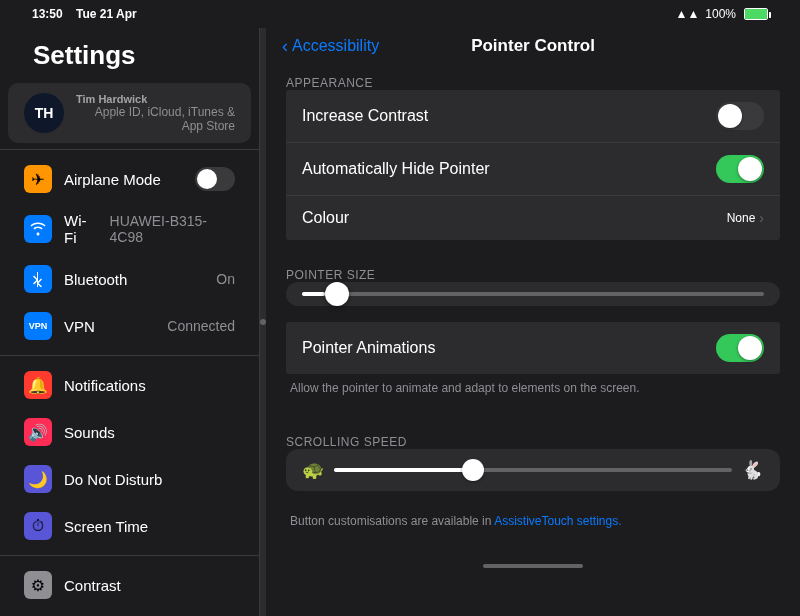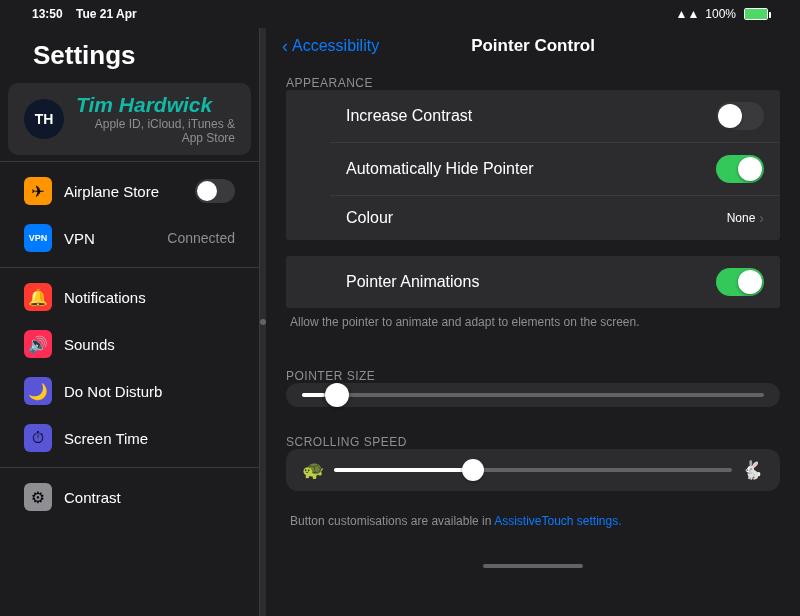--- a/index.html
+++ b/index.html
@@ -82,21 +82,21 @@
     .avatar {
       width: 40px; height: 40px;
       border-radius: 50%;
       background: #0f172a;
       display: flex; align-items: center; justify-content: center;
       color: #fff;
       font-size: 14px;
       font-weight: 600;
       flex-shrink: 0;
     }
-    .profile-info .name { color: #14b8a6; font-size: 21px; font-weight: 600; font-style: italic; }
+    .profile-info .name { color: #a3a3a3; font-size: 11px; font-weight: 600; }
     .profile-info .sub { color: #8e8e93; font-size: 12px; text-align: right; }
 
     .sidebar-divider { height: 1px; background: #3a3a3c; margin: 6px 0; }
 
     .sidebar-item {
       display: flex;
       align-items: center;
       padding: 9px 16px;
       gap: 12px;
       cursor: pointer;
@@ -186,21 +186,20 @@
       font-size: 12px;
       font-weight: 500;
       letter-spacing: 0.5px;
       text-transform: uppercase;
       padding: 12px 0 0 0;
     }
     .settings-group {
       background: #2c2c2e;
       border-radius: 3px;
       overflow: hidden;
-      padding-left: 44px;
     }
     .settings-row {
       display: flex;
       align-items: center;
       padding: 12px 16px;
       min-height: 44px;
       border-bottom: 1px solid #3a3a3c;
     }
     .settings-row:last-child { border-bottom: none; }
     .settings-row-label {
@@ -349,27 +348,45 @@
       <div class="profile-info">
         <div class="name">Tim Hardwick</div>
         <div class="sub">Apple ID, iCloud, iTunes &amp; App Store</div>
       </div>
     </div>
 
     <div class="sidebar-divider"></div>
 
     <div class="sidebar-item">
       <div class="sidebar-item-icon" style="background:#ff9500;">✈</div>
-      <span class="sidebar-item-label">Airplane Store</span>
+      <span class="sidebar-item-label">Airplane Mode</span>
       <div class="sidebar-toggle">
         <div class="knob"></div>
       </div>
     </div>
 
-
+    <div class="sidebar-item">
+      <div class="sidebar-item-icon" style="background:#007aff;">
+        <svg width="16" height="14" viewBox="0 0 16 14" fill="white">
+          <path d="M8 10.5c.83 0 1.5.67 1.5 1.5S8.83 13.5 8 13.5 6.5 12.83 6.5 12 7.17 10.5 8 10.5zm-3.5-3c.9-.9 2.14-1.46 3.5-1.46s2.6.56 3.5 1.46l1.06-1.06C11.38 5.26 9.77 4.54 8 4.54s-3.38.72-4.56 1.9L4.5 7.5zm-3-3C3 2.97 5.38 2 8 2s5 .97 6.5 2.5l1.06-1.06C13.88 1.76 11.07.5 8 .5S2.12 1.76.44 3.44L1.5 4.5z"></path>
+        </svg>
+      </div>
+      <span class="sidebar-item-label">Wi-Fi</span>
+      <span class="sidebar-item-value">HUAWEI-B315-4C98</span>
+    </div>
+
+    <div class="sidebar-item">
+      <div class="sidebar-item-icon" style="background:#007aff;">
+        <svg width="10" height="16" viewBox="0 0 10 16" fill="white">
+          <path d="M5 0L5 10.5L8 7.5L9 8.5L5.5 12L9 15.5L8 16.5L5 13.5V16H4V10.5L1 13.5L0 12.5L3.5 9L0 5.5L1 4.5L4 7.5V1H5z"></path>
+        </svg>
+      </div>
+      <span class="sidebar-item-label">Bluetooth</span>
+      <span class="sidebar-item-value">On</span>
+    </div>
 
     <div class="sidebar-item">
       <div class="sidebar-item-icon" style="background:#007aff; font-size:9px; font-weight:700; color:#fff;">VPN</div>
       <span class="sidebar-item-label">VPN</span>
       <span class="sidebar-item-value">Connected</span>
     </div>
 
     <div class="sidebar-divider"></div>
 
     <div class="sidebar-item">
@@ -435,44 +452,44 @@
           <span class="settings-row-label">Automatically Hide Pointer</span>
           <div class="toggle on">
             <div class="knob"></div>
           </div>
         </div>
 
         <div class="settings-row">
           <span class="settings-row-label">Colour</span>
           <span class="settings-row-value">None</span>
           <span class="chevron-icon">›</span>
+        </div>
+      </div>
+    </div>
+
+    <div class="content-section">
+      <div class="section-label">POINTER SIZE</div>
+      <div class="slider-container">
+        <div class="slider-track">
+          <div class="slider-fill" style="width:5%;"></div>
+          <div class="slider-thumb" style="left:5%;"></div>
         </div>
       </div>
     </div>
 
     <div class="content-section">
       <div class="settings-group">
         <div class="settings-row">
           <span class="settings-row-label">Pointer Animations</span>
           <div class="toggle on">
             <div class="knob"></div>
           </div>
         </div>
       </div>
       <div class="hint-text">Allow the pointer to animate and adapt to elements on the screen.</div>
-    </div>
-
-    <div class="content-section">
-      <div class="section-label">POINTER SIZE</div>
-      <div class="slider-container">
-        <div class="slider-track">
-          <div class="slider-fill" style="width:5%;"></div>
-          <div class="slider-thumb" style="left:5%;"></div>
-        </div>
-      </div>
     </div>
 
     <div class="content-section">
       <div class="section-label">SCROLLING SPEED</div>
       <div class="scrolling-row">
         <span class="scroll-icon">🐢</span>
         <div class="scroll-slider-track">
           <div class="scroll-slider-fill"></div>
           <div class="scroll-slider-thumb"></div>
         </div>

